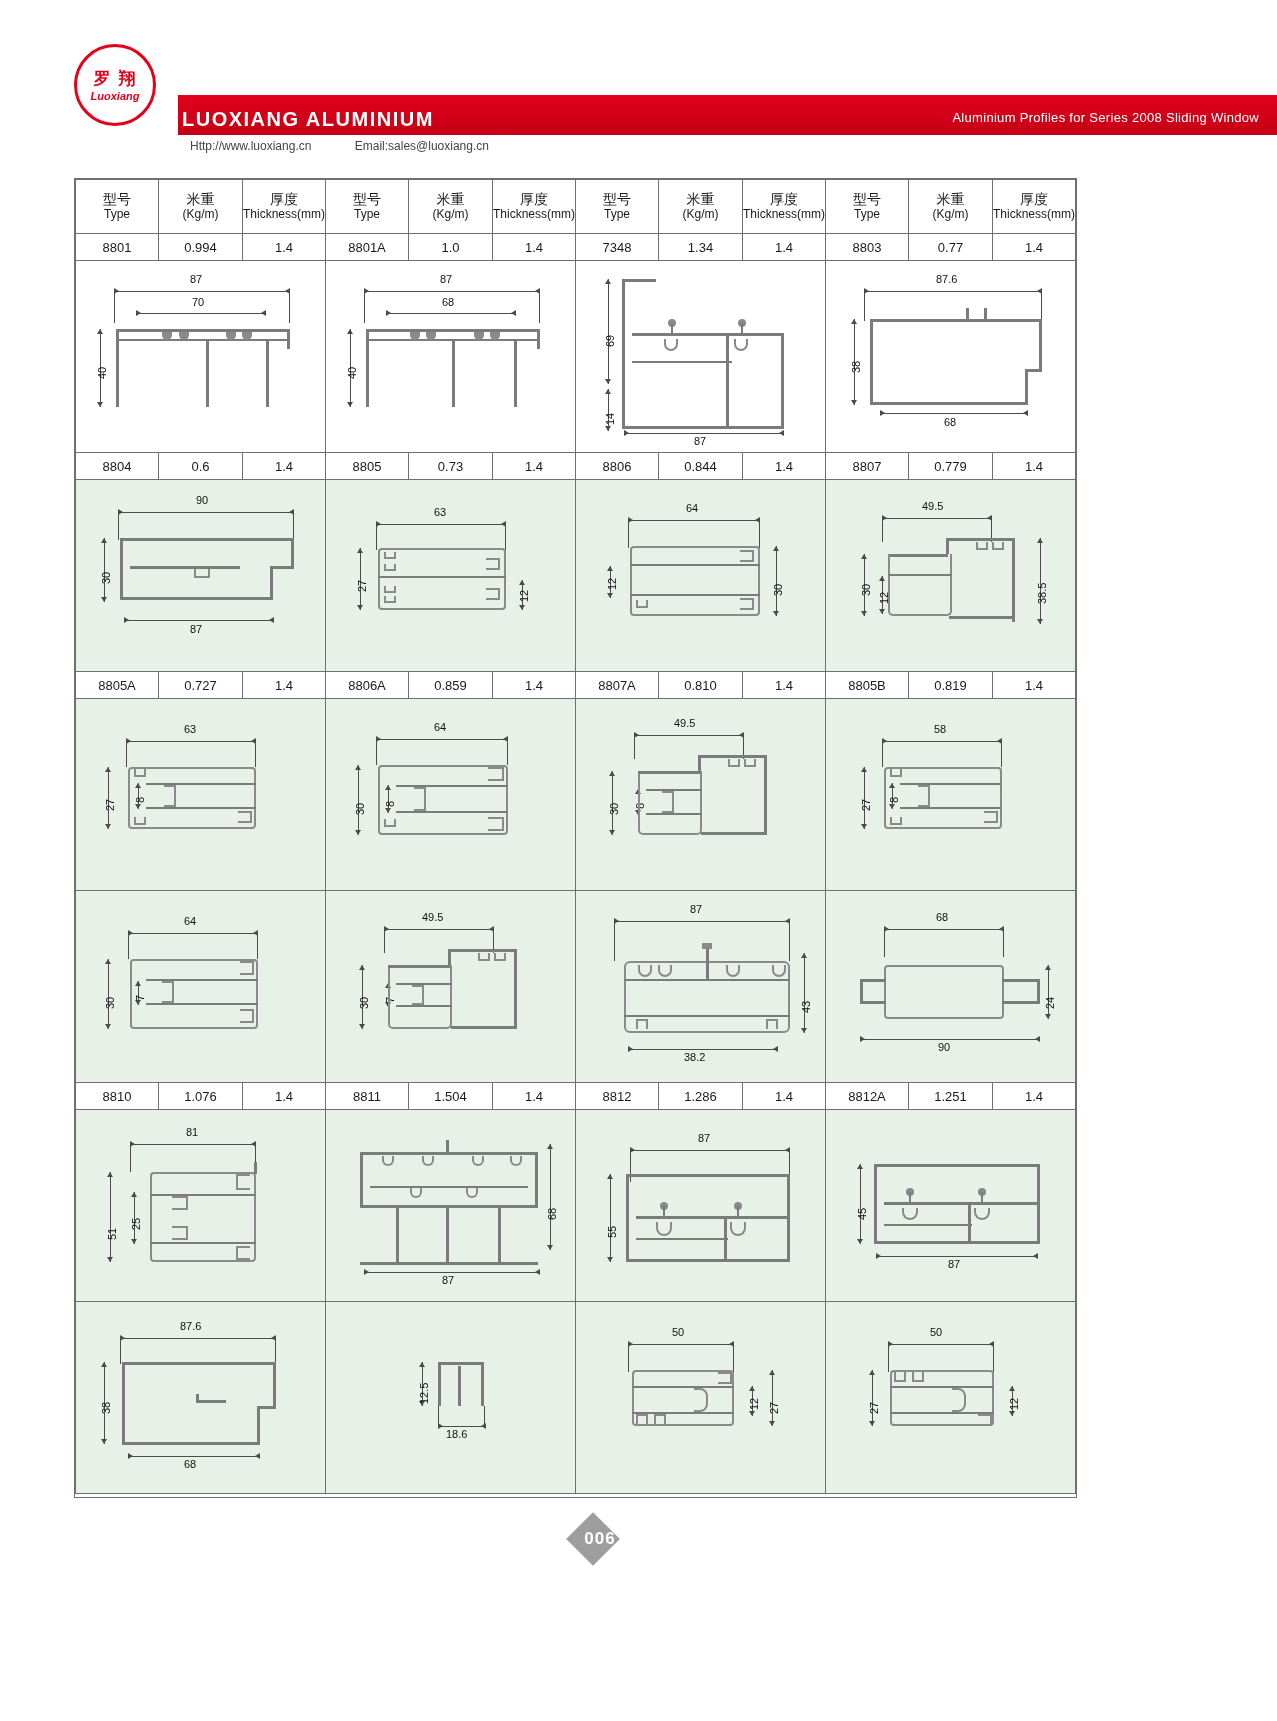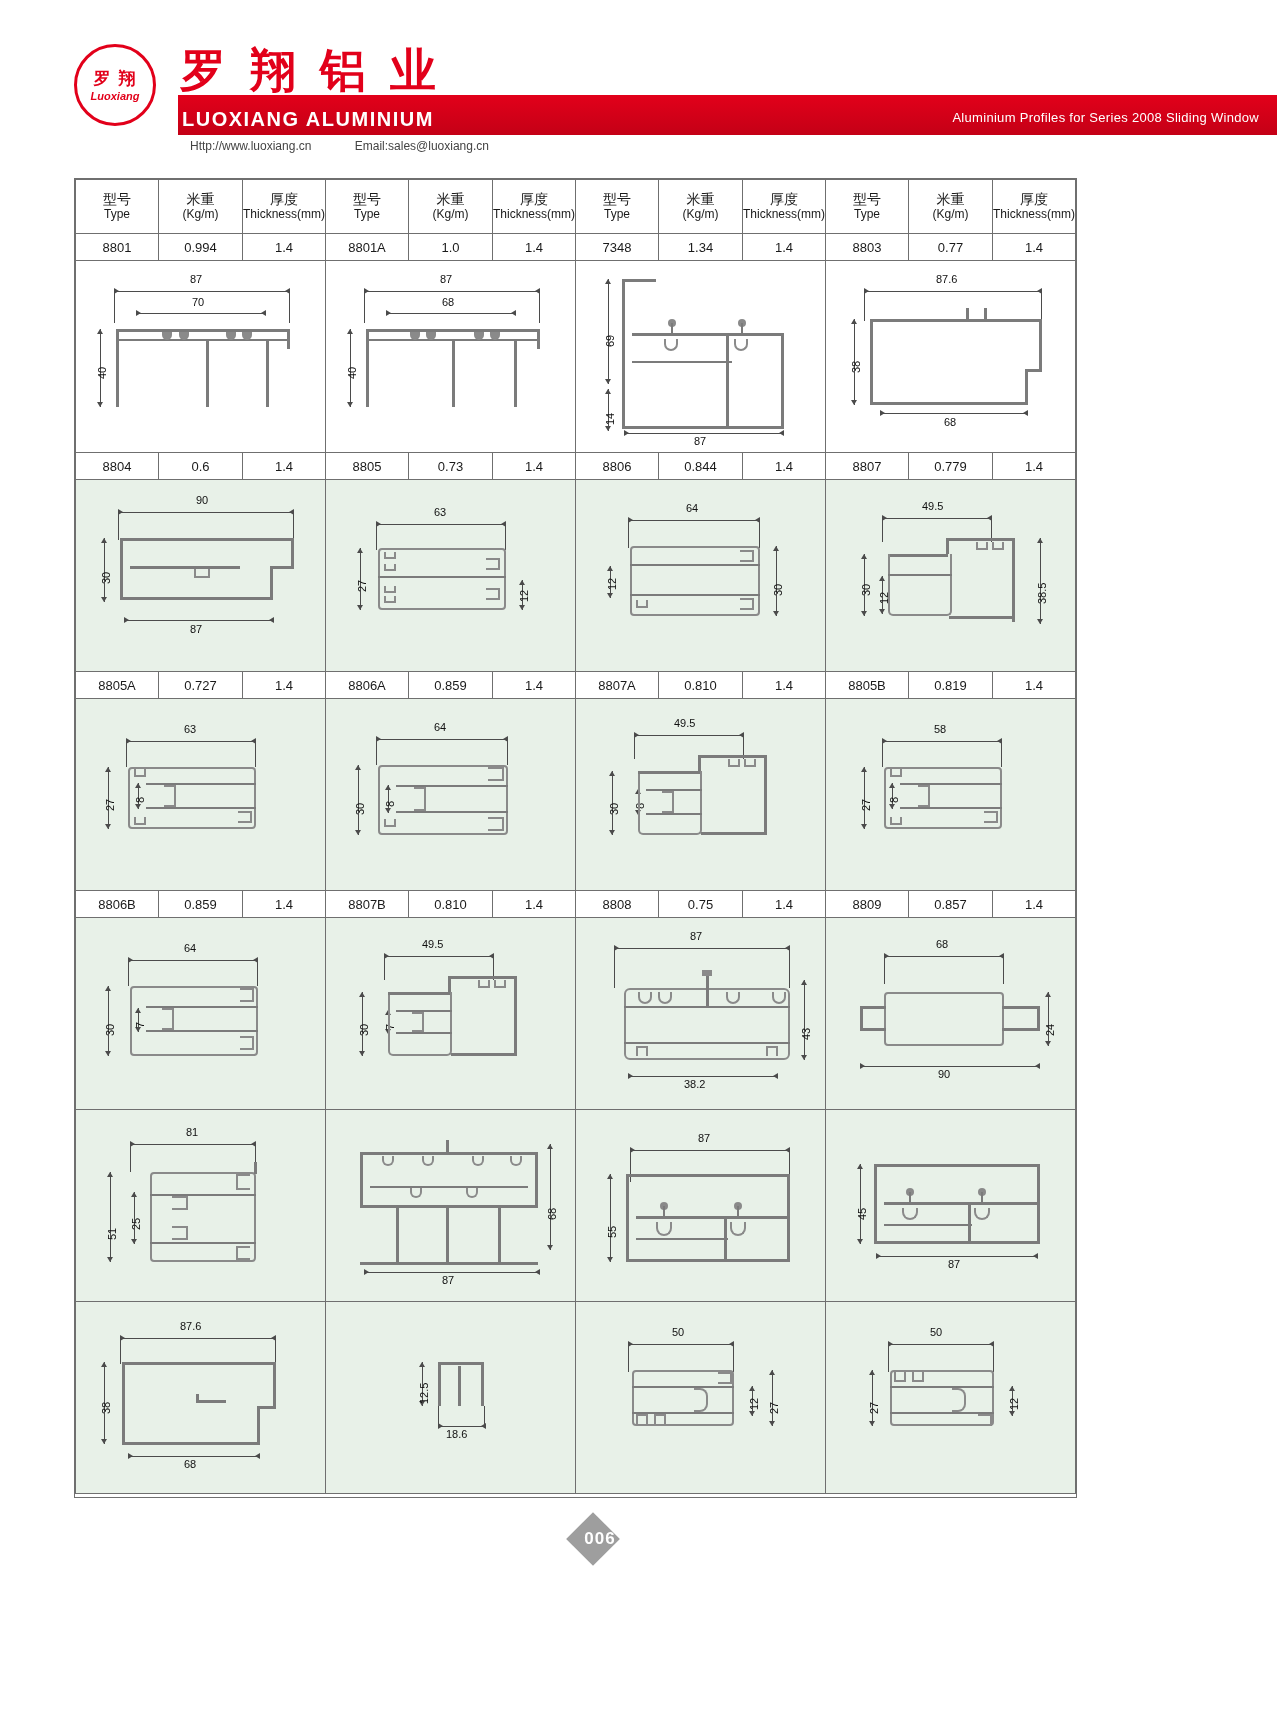--- a/index.html
+++ b/index.html
@@ -137,21 +137,20 @@
 <body>
 
 <div class="header">
   <div class="hdr-band2"></div>
 
   <div class="logo-circle">
     <div class="lc-top">罗 翔</div>
     <div class="lc-bot">Luoxiang</div>
   </div>
 
-  <div class="logo-cn">罗 翔 铝 业</div>
   <div class="logo-en">LUOXIANG ALUMINIUM</div>
 
   <div class="contact">
     <span>Http://www.luoxiang.cn</span>
     <span>Email:sales@luoxiang.cn</span>
   </div>
 
   <div class="title-en">Aluminium Profiles for Series 2008 Sliding Window</div>
 </div>
 
@@ -611,34 +610,20 @@
       <div class="hbar" style="left:74px; top:108px; width:102px; height:2px;"></div>
       <div class="nub" style="left:92px; top:86px; width:12px; height:22px; border:2px solid #8a8a8a; border-left:none; background:transparent;"></div>
       <div class="nub" style="left:158px; top:112px; width:14px; height:12px; border:2px solid #8a8a8a; border-left:none; background:transparent;"></div>
       <div class="nub" style="left:64px; top:70px; width:12px; height:8px; border:2px solid #8a8a8a; border-top:none; background:transparent;"></div>
       <div class="nub" style="left:64px; top:118px; width:12px; height:8px; border:2px solid #8a8a8a; border-top:none; background:transparent;"></div>
     </div>
   </td>
 </tr>
 
 <tr>
-  <td class="code">8806B</td>
-  <td class="code">0.859</td>
-  <td class="code">1.4</td>
-  <td class="code">8807B</td>
-  <td class="code">0.810</td>
-  <td class="code">1.4</td>
-  <td class="code">8808</td>
-  <td class="code">0.75</td>
-  <td class="code">1.4</td>
-  <td class="code">8809</td>
-  <td class="code">0.857</td>
-  <td class="code">1.4</td>
-</tr>
-<tr>
 
   <td class="fig" colspan="3">
     <div class="figwrap">
       <div class="dimline" style="left:52px; top:42px; width:130px;"></div>
       <div class="ah-r" style="left:52px; top:39px;"></div>
       <div class="ah-l" style="left:177px; top:39px;"></div>
       <div class="tick" style="left:52px; top:42px; height:26px;"></div>
       <div class="tick" style="left:181px; top:42px; height:26px;"></div>
       <div class="dimtext" style="left:108px; top:24px;">64</div>
       <div class="dimlinev" style="left:32px; top:68px; height:70px;"></div>
@@ -739,20 +724,34 @@
       <div class="hbar" style="left:34px; top:110px; width:26px; height:3px;"></div>
       <div class="vbar" style="left:34px; top:88px; width:3px; height:25px;"></div>
       <div class="hbar" style="left:176px; top:88px; width:38px; height:3px;"></div>
       <div class="hbar" style="left:176px; top:110px; width:38px; height:3px;"></div>
       <div class="vbar" style="left:211px; top:88px; width:3px; height:25px;"></div>
     </div>
   </td>
 </tr>
 
 <tr>
+  <td class="code">8810</td>
+  <td class="code">1.076</td>
+  <td class="code">1.4</td>
+  <td class="code">8811</td>
+  <td class="code">1.504</td>
+  <td class="code">1.4</td>
+  <td class="code">8812</td>
+  <td class="code">1.286</td>
+  <td class="code">1.4</td>
+  <td class="code">8812A</td>
+  <td class="code">1.251</td>
+  <td class="code">1.4</td>
+</tr>
+<tr>
 
   <td class="fig" colspan="3">
     <div class="figwrap">
       <div class="dimline" style="left:54px; top:34px; width:126px;"></div>
       <div class="ah-r" style="left:54px; top:31px;"></div>
       <div class="ah-l" style="left:175px; top:31px;"></div>
       <div class="tick" style="left:54px; top:34px; height:28px;"></div>
       <div class="tick" style="left:179px; top:34px; height:28px;"></div>
       <div class="dimtext" style="left:110px; top:16px;">81</div>
       <div class="dimlinev" style="left:34px; top:62px; height:90px;"></div>

